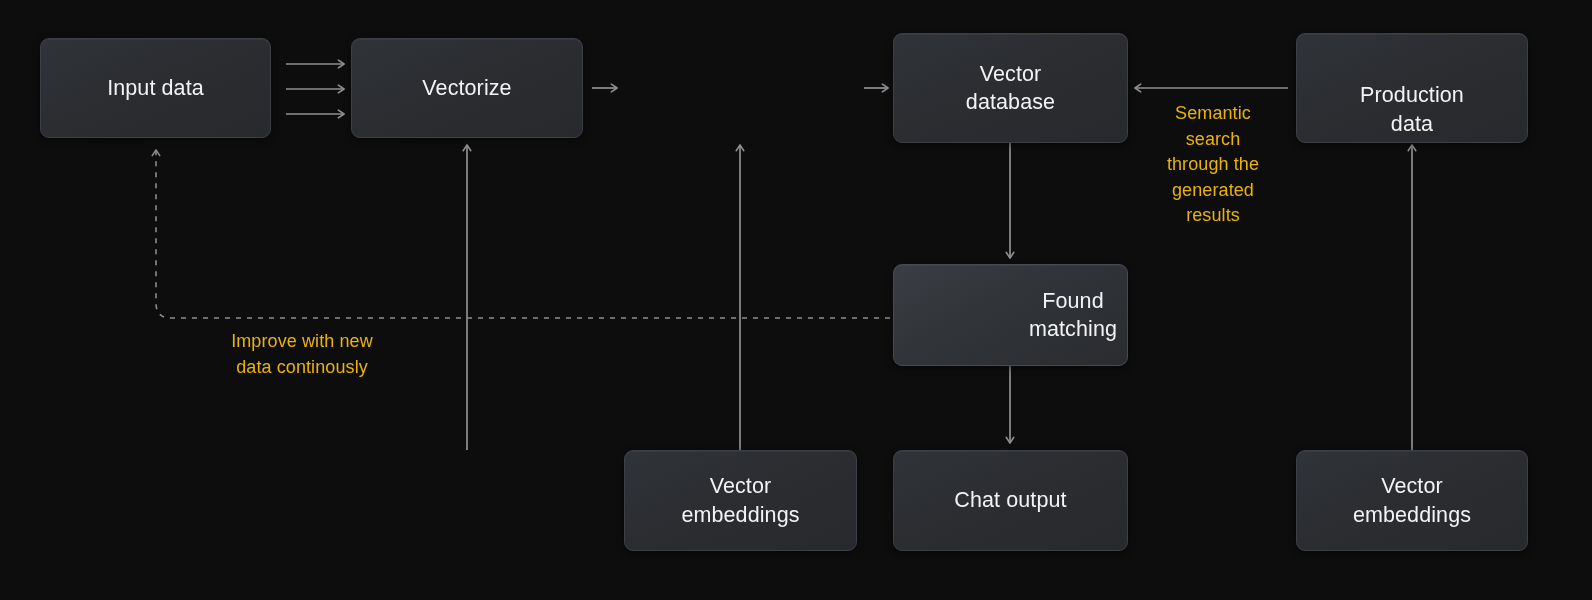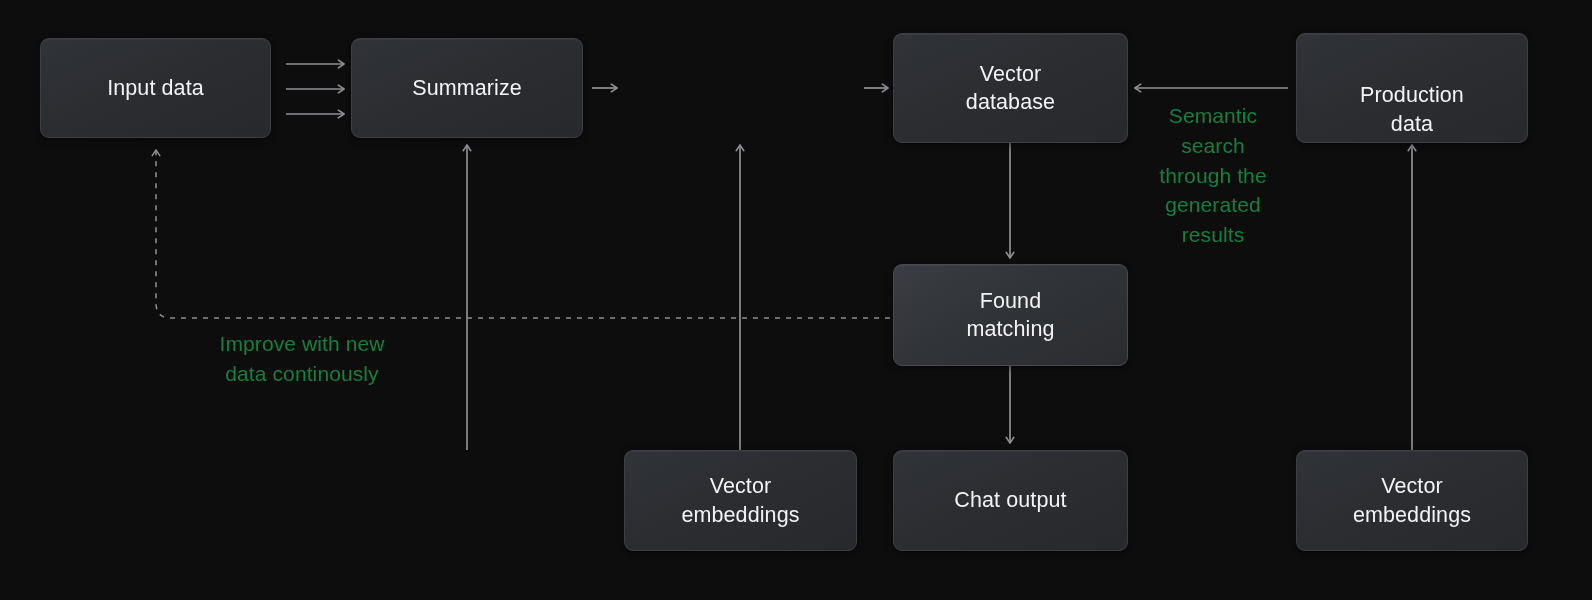--- a/index.html
+++ b/index.html
@@ -37,25 +37,26 @@
     box-shadow: 0 1px 0 rgba(255,255,255,0.045) inset,
                 0 2px 6px rgba(0,0,0,0.5);
   }
   .node .node-label {
     white-space: pre-line;
     display: block;
   }
   .node.emph {
     background: linear-gradient(150deg, #3a3d43 0%, #313438 40%, #2a2c30 100%);
     border-color: #474a50;
+    justify-content: flex-end;
   }
   .edge-label {
     position: absolute;
-    color: #15803d;
-    font-size: 21px;
+    color: #eab308;
+    font-size: 18px;
     line-height: 1.42;
     text-align: center;
     white-space: pre-line;
     letter-spacing: 0.1px;
   }
   svg.edges {
     position: absolute;
     left: 0;
     top: 0;
     width: 1592px;
@@ -103,21 +104,21 @@
     </g>
 
     <path d="M 890,318 L 171,318 Q 156,318 156,303 L 156,150" fill="none" stroke="#8b8d90" stroke-width="1.6" stroke-dasharray="5 6" stroke-linecap="butt" marker-end="url(#arrowOpenDash)"></path>
   </svg>
 
   <div class="node" style="left:40px; top:38px; width:231px; height:100px;">
     <span class="node-label">Input data</span>
   </div>
 
   <div class="node" style="left:351px; top:38px; width:232px; height:100px;">
-    <span class="node-label">Summarize</span>
+    <span class="node-label">Vectorize</span>
   </div>
 
 
   <div class="node" style="left:893px; top:33px; width:235px; height:110px;">
     <span class="node-label">Vector
 database</span>
   </div>
 
   <div class="node" style="left:1296px; top:33px; width:232px; height:110px;align-items:flex-end;">
     <span class="node-label">Production

